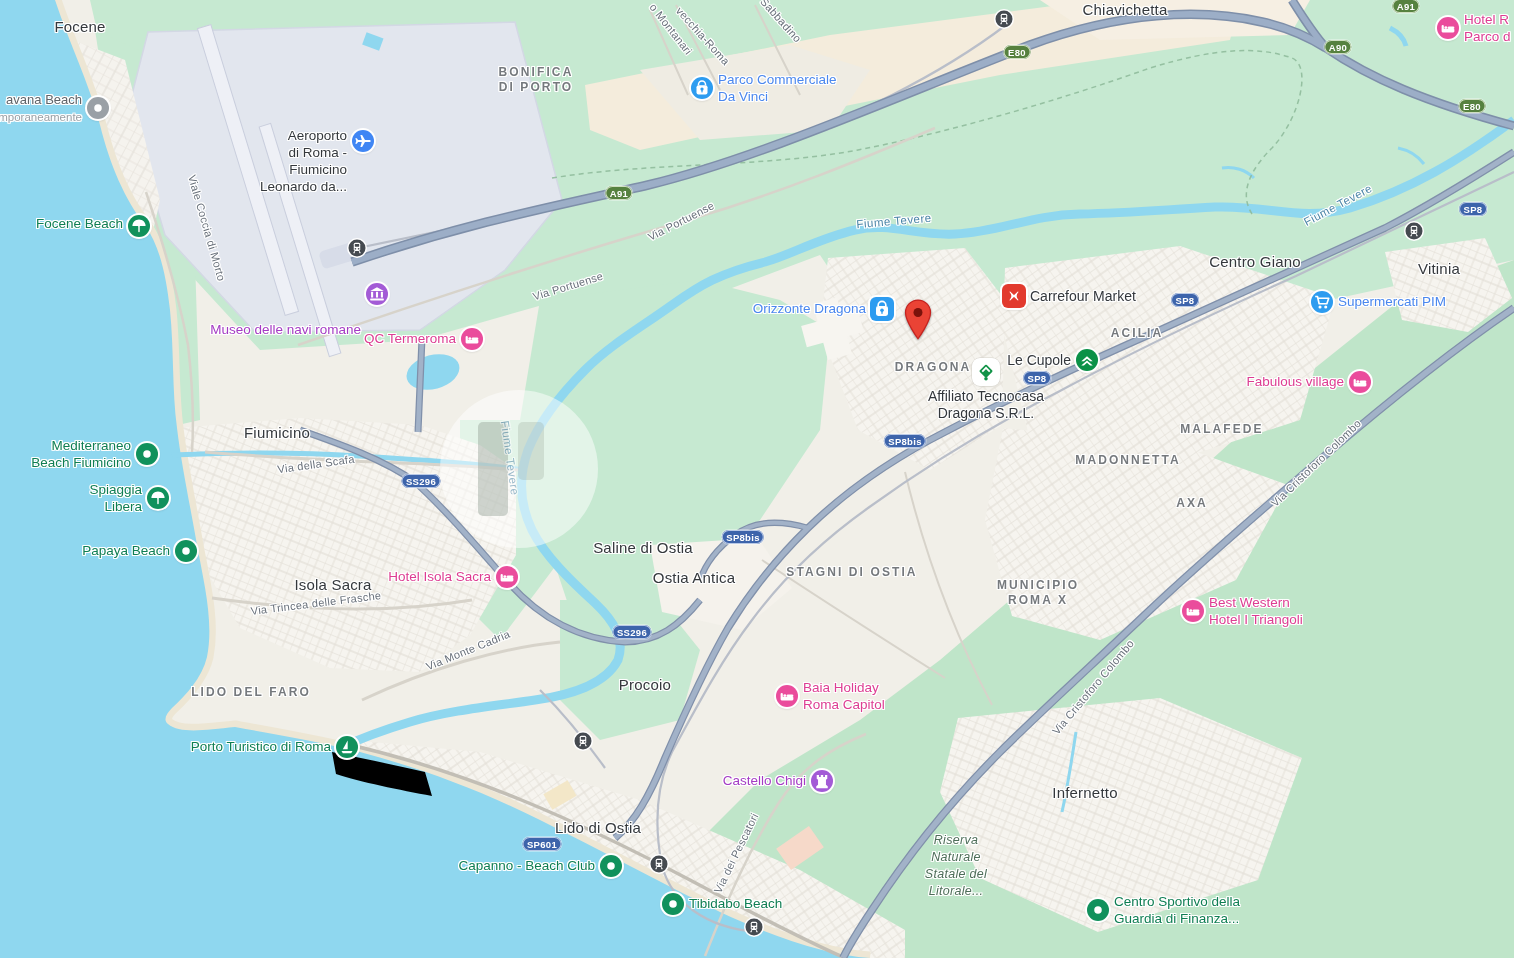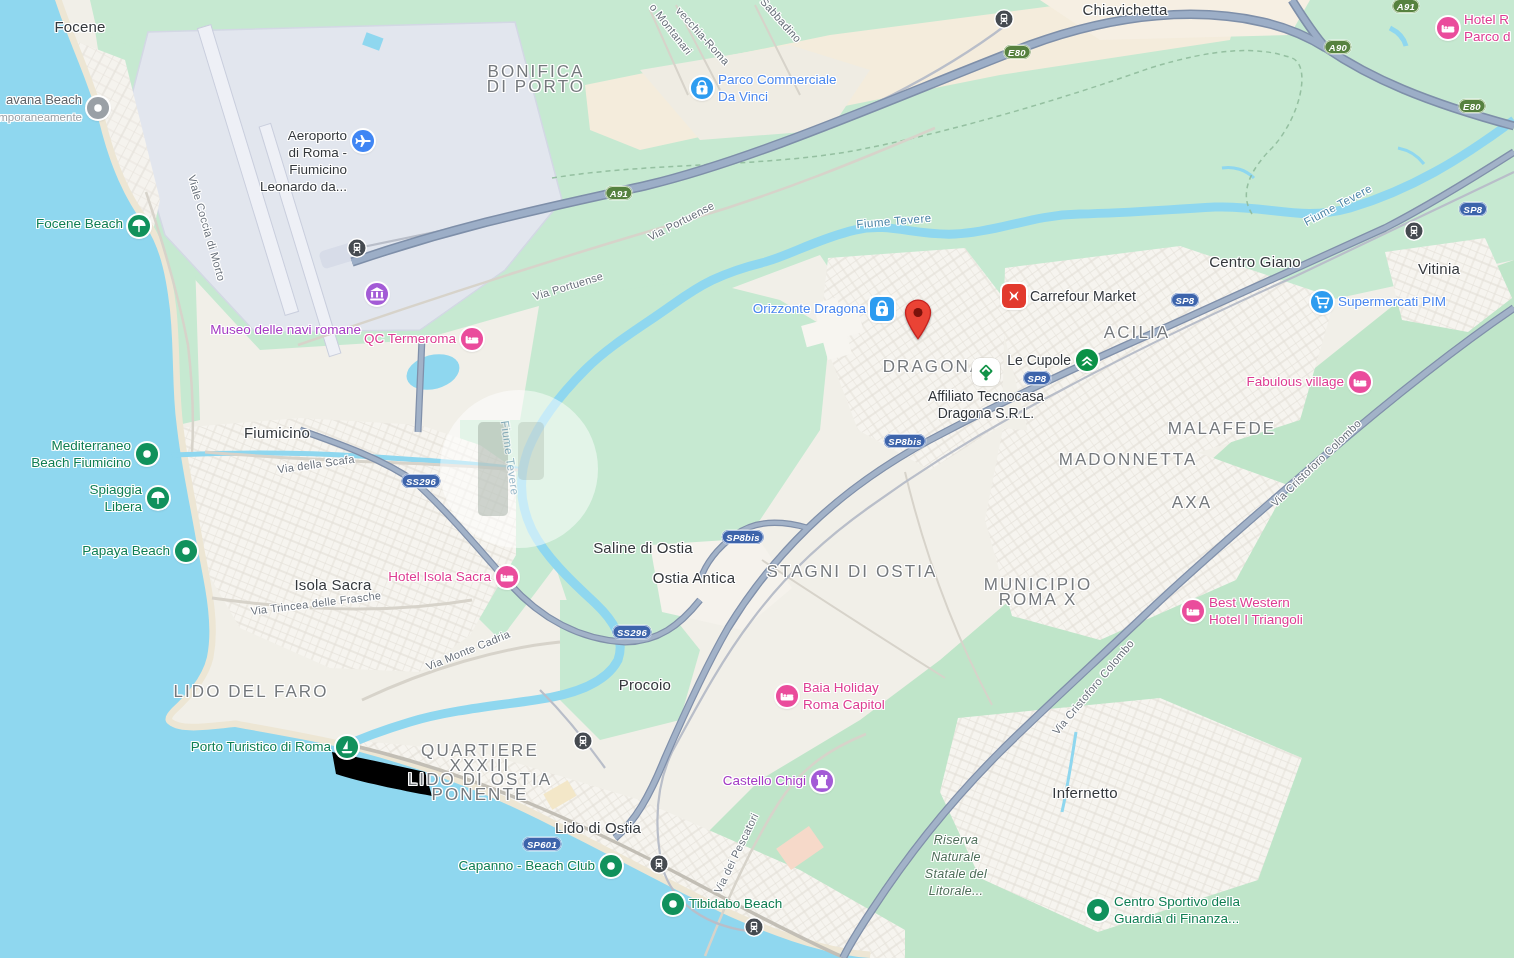--- a/index.html
+++ b/index.html
@@ -16,27 +16,27 @@
   #wm-text{position:absolute;left:762px;top:410px;transform:translate(-50%,-50%);
            font-weight:700;font-size:50px;letter-spacing:7px;color:rgba(255,255,255,.58);white-space:nowrap;}
   #wm-big{position:absolute;left:600px;top:430px;font-weight:700;font-size:148px;letter-spacing:118px;
           color:rgba(255,255,255,.40);white-space:nowrap;}
   
   #labels{position:absolute;left:0;top:0;width:100%;height:100%;z-index:10;}
   .lbl{position:absolute;transform:translate(-50%,-50%);white-space:nowrap;
        text-shadow:0 1px 0 #fff,0 -1px 0 #fff,1px 0 0 #fff,-1px 0 0 #fff,
                    1px 1px 0 #fff,-1px -1px 0 #fff,1px -1px 0 #fff,-1px 1px 0 #fff;}
   .loc{font-size:15px;color:#34383c;font-weight:500;letter-spacing:.2px;}
-  .area{font-size:17px;color:#75797d;font-weight:400;letter-spacing:2.1px;text-align:center;line-height:14.5px;}
+  .area{font-size:12px;color:#75797d;font-weight:700;letter-spacing:2.1px;text-align:center;line-height:14.5px;}
   .area.nat{font-size:12.5px;font-weight:400;font-style:italic;letter-spacing:.3px;color:#4e6e59;line-height:17px;}
   .road{font-size:11px;color:#68707a;font-weight:400;letter-spacing:.3px;}
   .river{font-size:11.5px;color:#4d86a8;letter-spacing:.5px;}
   .river.faded{opacity:.55;}
   .shield{position:absolute;transform:translate(-50%,-50%);font-size:9.5px;font-weight:700;color:#fff;
-          padding:1.5px 4.5px;border-radius:7px;letter-spacing:.3px;line-height:11px;font-style:italic;}
+          padding:1.5px 4.5px;border-radius:7px;letter-spacing:.3px;line-height:11px;}
   .shield.green{background:#56813f;box-shadow:inset 0 0 0 1px #cfdfc2,0 0 0 1px rgba(255,255,255,.35);}
   .shield.blue{background:#3d64ab;box-shadow:inset 0 0 0 1px #b9c9e6,0 0 0 1px rgba(255,255,255,.35);}
   
   .poi-ic{position:absolute;width:22px;height:22px;border-radius:50%;transform:translate(-50%,-50%);
           box-shadow:0 0 0 2px #fff,0 1px 3px rgba(0,0,0,.4);z-index:11;}
   .poi-ic svg{width:100%;height:100%;display:block;}
   .poi-ic.sq{border-radius:6px;width:24px;height:24px;}
   .ic-green{background:#11915c;} .ic-pink{background:#ea4c9c;} .ic-purple{background:#a35bd6;}
   .ic-blue{background:#2d9cf0;} .ic-gray{background:#9aa0a6;} .ic-locality{background:#4086f4;}
   .ic-dark{background:#11915c;}
@@ -228,26 +228,20 @@
       </div>
       <div class="lbl area" style="left: 1192px; top: 503px;">
         <div>AXA</div>
       </div>
       <div class="lbl area" style="left: 1038px; top: 592px;">
         <div>MUNICIPIO</div>
         <div>ROMA X</div>
       </div>
       <div class="lbl area" style="left: 251px; top: 692px;">
         <div>LIDO DEL FARO</div>
-      </div>
-      <div class="lbl area" style="left: 480px; top: 773px;">
-        <div>QUARTIERE</div>
-        <div>XXXIII</div>
-        <div>LIDO DI OSTIA</div>
-        <div>PONENTE</div>
       </div>
       <div class="lbl area" style="left: 852px; top: 572px;">
         <div>STAGNI DI OSTIA</div>
       </div>
       <div class="lbl area nat" style="left: 956px; top: 866px;">
         <div>Riserva</div>
         <div>Naturale</div>
         <div>Statale del</div>
         <div>Litorale...</div>
       </div>

